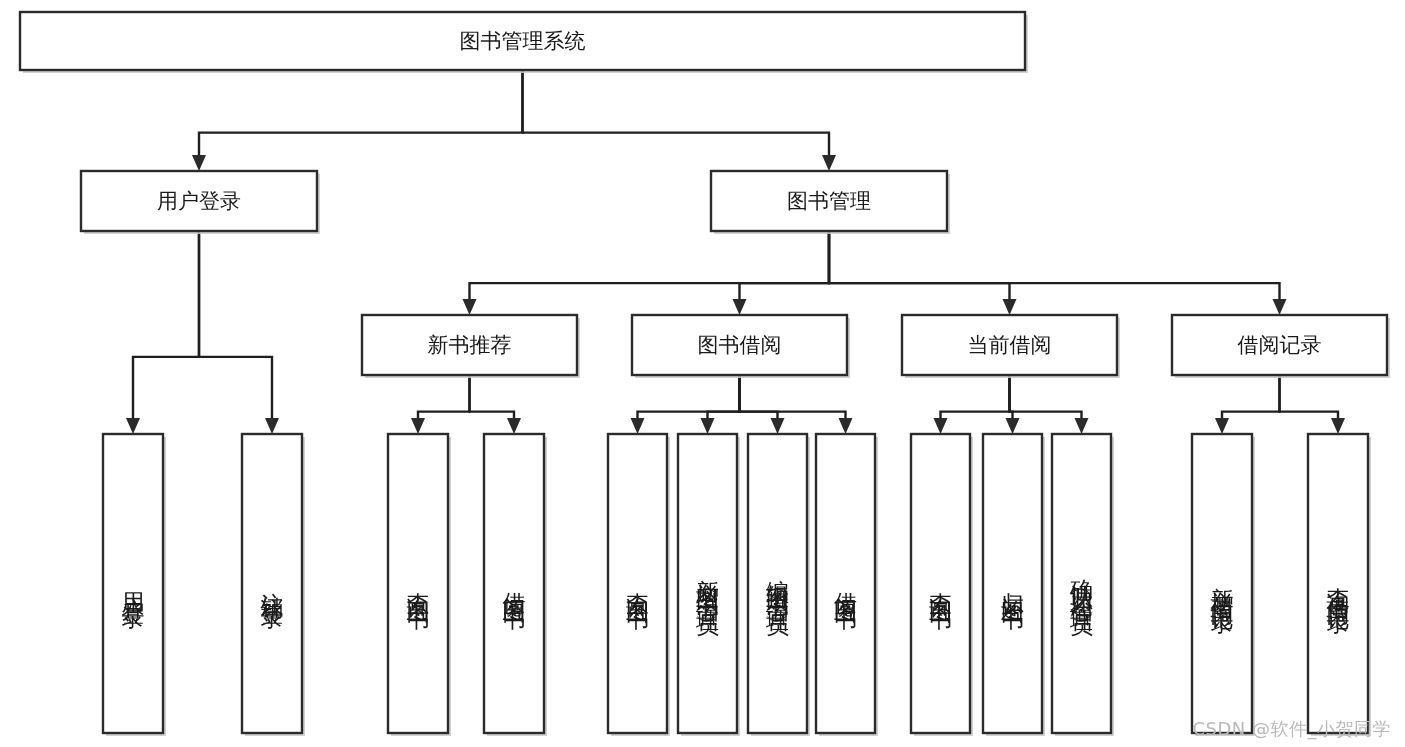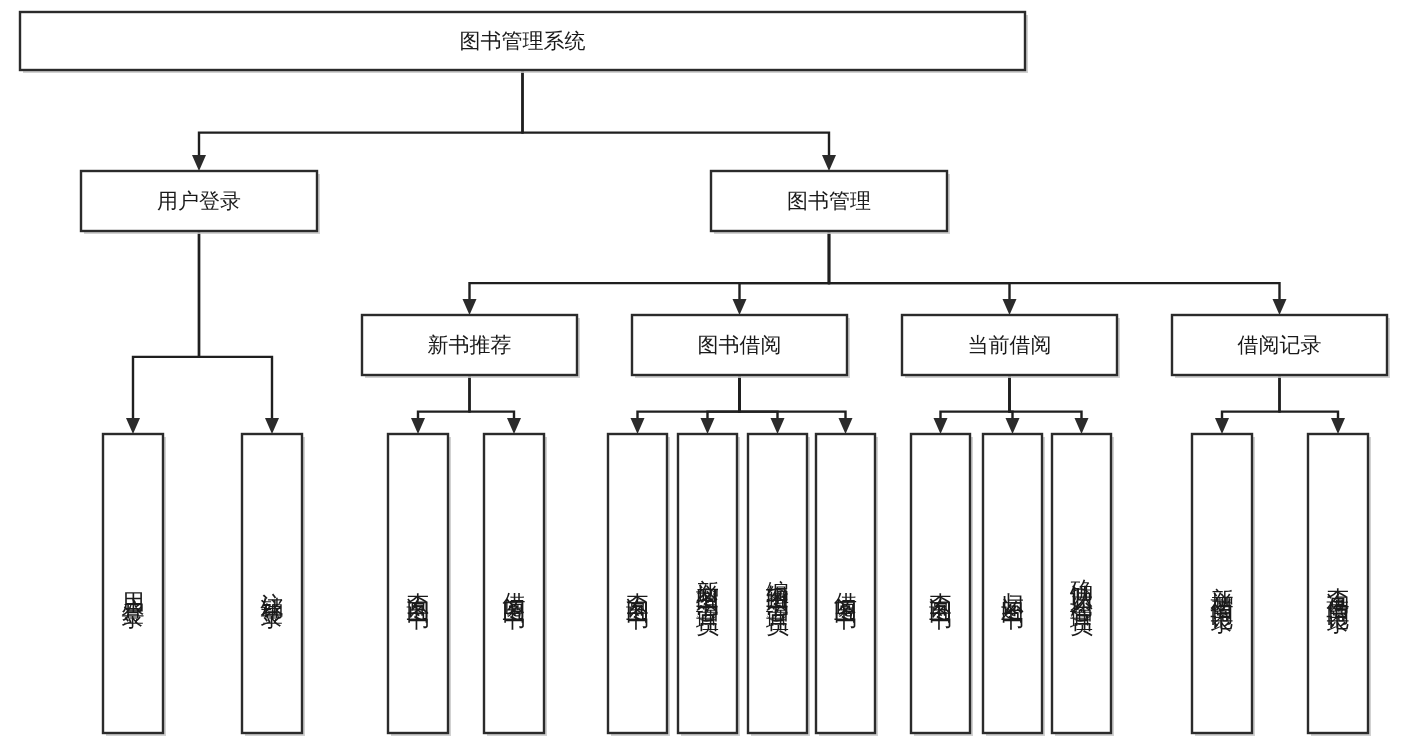--- a/index.html
+++ b/index.html
@@ -265,14 +265,15 @@
       <div class="leaf-label" style="left: 678px; width: 59px; top: 440px; height: 287px; display: flex; align-items: center; justify-content: center;">新增图书（管理员）</div>
       <div class="leaf-label" style="left: 748px; width: 59px; top: 440px; height: 287px; display: flex; align-items: center; justify-content: center;">编辑图书（管理员）</div>
       <div class="leaf-label" style="left: 816px; width: 59px; top: 440px; height: 287px; display: flex; align-items: center; justify-content: center;">借阅图书</div>
       <div class="leaf-label" style="left: 911px; width: 59px; top: 440px; height: 287px; display: flex; align-items: center; justify-content: center;">查询图书</div>
       <div class="leaf-label" style="left: 983px; width: 59px; top: 440px; height: 287px; display: flex; align-items: center; justify-content: center;">归还图书</div>
       <div class="leaf-label" style="left: 1052px; width: 59px; top: 440px; height: 287px; display: flex; align-items: center; justify-content: center;">确认归还（管理员）</div>
       <div class="leaf-label" style="left: 1192px; width: 60px; top: 440px; height: 287px; display: flex; align-items: center; justify-content: center;">新增借阅记录</div>
       <div class="leaf-label" style="left: 1308px; width: 60px; top: 440px; height: 287px; display: flex; align-items: center; justify-content: center;">查询借阅记录</div>
     </div>
 
+  <div class="watermark">CSDN @软件_小贺同学</div>
 
 </div>
 
 </body></html>

